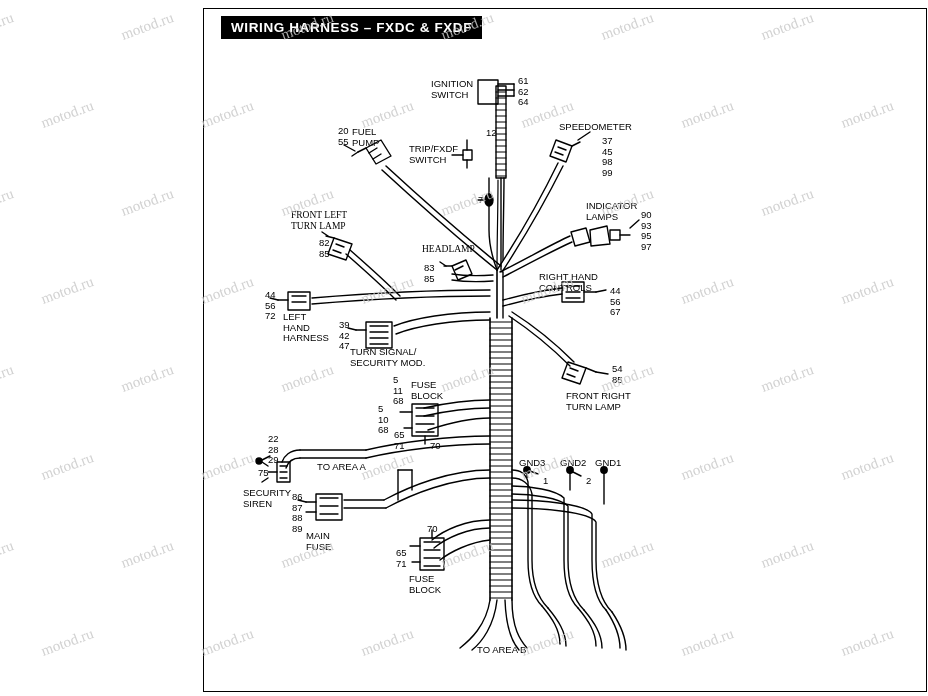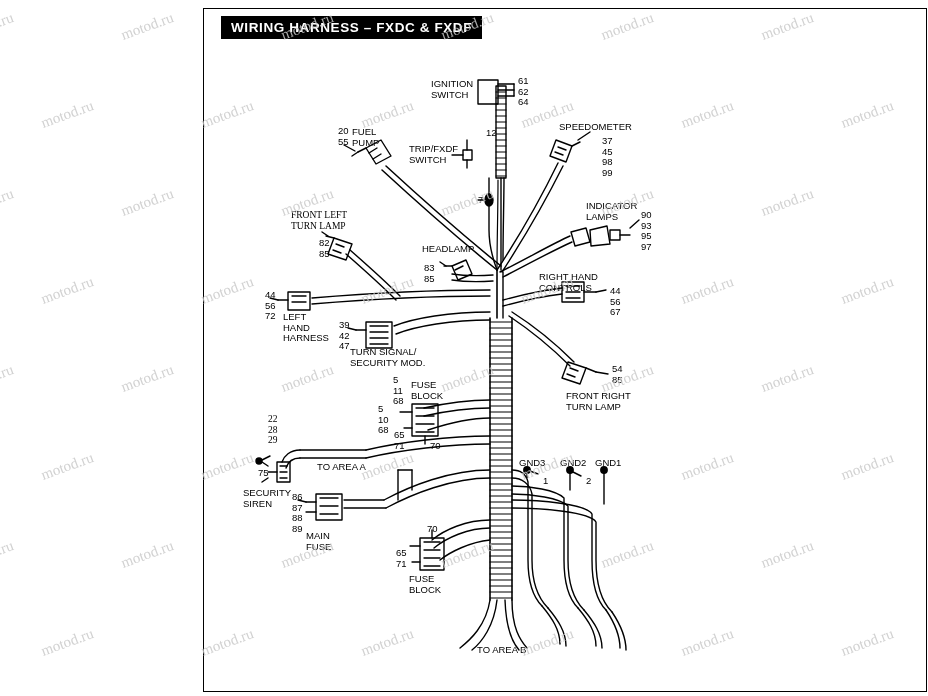--- a/index.html
+++ b/index.html
@@ -419,21 +419,21 @@
 LAMPS</div>
     <div class="lbl" style="left: 641px; top: 210px;">90
 93
 95
 97</div>
     <div class="lbl" style="left: 478px; top: 195px;">7</div>
     <div class="lbl" style="left: 291px; top: 210px; font-family: Liberation Serif, serif;">FRONT LEFT
 TURN LAMP</div>
     <div class="lbl" style="left: 319px; top: 238px; text-align: center;">82
 85</div>
-    <div class="lbl" style="left: 422px; top: 244px;">HEADLAMP</div>
+    <div class="lbl" style="left: 422px; top: 244px; font-family: Liberation Serif, serif;">HEADLAMP</div>
     <div class="lbl" style="left: 424px; top: 263px;">83
 85</div>
     <div class="lbl" style="left: 539px; top: 272px;">RIGHT HAND
 CONTROLS</div>
     <div class="lbl" style="left: 610px; top: 286px;">44
 56
 67</div>
     <div class="lbl" style="left: 283px; top: 312px;">LEFT
 HAND
 HARNESS</div>
@@ -453,21 +453,21 @@
 BLOCK</div>
     <div class="lbl" style="left: 393px; top: 375px;">5
 11
 68</div>
     <div class="lbl" style="left: 378px; top: 404px;">5
 10
 68</div>
     <div class="lbl" style="left: 394px; top: 430px;">65
 71</div>
     <div class="lbl" style="left: 430px; top: 441px;">70</div>
-    <div class="lbl" style="left: 268px; top: 414px; font-family: Liberation Serif, serif;">22
+    <div class="lbl" style="left: 268px; top: 434px;">22
 28
 29</div>
     <div class="lbl" style="left: 258px; top: 468px;">75</div>
     <div class="lbl" style="left: 243px; top: 488px;">SECURITY
 SIREN</div>
     <div class="lbl" style="left: 317px; top: 462px;">TO AREA A</div>
     <div class="lbl" style="left: 306px; top: 531px;">MAIN
 FUSE</div>
     <div class="lbl" style="left: 292px; top: 492px;">86
 87

